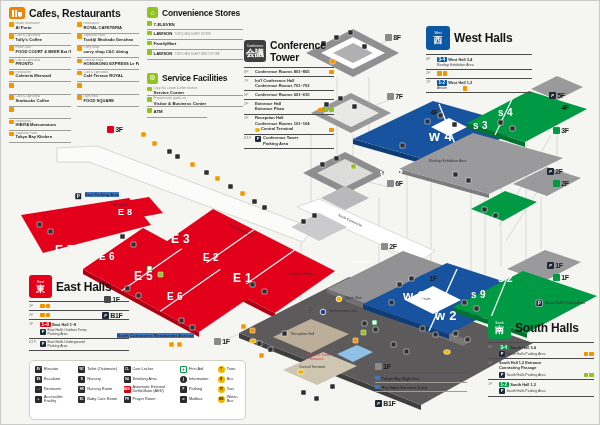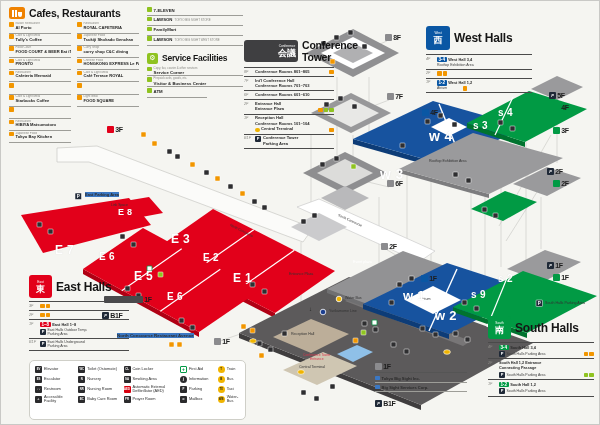--- a/index.html
+++ b/index.html
@@ -27,21 +27,21 @@
   .vitem{display:flex;align-items:baseline;gap:2px;border-bottom:.7px solid #9d9d98;height:8.2px;margin-bottom:.6px;white-space:nowrap;overflow:hidden;}
   .vname{font-size:4.3px;font-weight:bold;color:#232323;}
   .vnote{font-size:2.9px;color:#8a8a85;}
   .svitem{display:flex;gap:2px;border-bottom:.7px solid #9d9d98;margin-bottom:1px;padding-bottom:.5px;}
   .svtxt{display:flex;flex-direction:column;}
   .vnote2{font-size:2.9px;line-height:3.4px;color:#8a8a85;}
   
   .badge{border-radius:3px;display:inline-flex;flex-direction:column;align-items:center;justify-content:center;color:#fff;flex:none;}
   .badge .btag{font-size:3.2px;line-height:4px;font-style:normal;}
   .badge .bkanji{font-size:9px;line-height:10px;font-weight:bold;}
-  .dk{background:#3f3f41;padding-left:32px;} .rd{background:#e2001a;} .bl{background:#0a57a4;} .gn{background:#019a44;}
+  .dk{background:#3f3f41;} .rd{background:#e2001a;} .bl{background:#0a57a4;} .gn{background:#019a44;}
   
   .hrow{border-top:.8px solid #4a4a4a;padding:1.5px 0 1.5px 0;display:flex;gap:2px;align-items:flex-start;}
   .fl{width:9px;font-size:3.8px;color:#8a8a85;font-style:italic;flex:none;line-height:5px;}
   .numsq{color:#fff;font-weight:bold;font-size:4.6px;line-height:5.5px;padding:0 1.5px;border-radius:1px;flex:none;}
   .rname{font-size:3.9px;font-weight:bold;color:#2b2b2b;line-height:5.5px;white-space:nowrap;}
   .rsub{font-size:3.5px;color:#3c3c3c;line-height:4.2px;display:flex;gap:1.5px;align-items:center;}
   .rlines{display:flex;flex-direction:column;gap:.8px;min-width:0;flex:1;}
   .cl{font-size:4.1px;line-height:4.8px;font-weight:bold;color:#2b2b2b;white-space:nowrap;display:flex;align-items:center;gap:1.5px;}
   .pchip{width:6px;height:6px;background:#1f2937;color:#fff;font-size:4px;line-height:6px;font-weight:bold;text-align:center;border-radius:1px;display:inline-block;flex:none;}
   .rowics{margin-left:auto;display:flex;gap:1px;align-items:center;}
@@ -407,20 +407,24 @@
     <span class="ctxt">
       <span class="ccat">Light Meal</span>
       <span class="cname">FOOD SQUARE</span>
     </span>
   </div>
 </div>
     </div>
   </div>
 
   <div class="panel" style="left:146px;top:6px;width:96px">
+    <div class="phead">
+      <span class="gicon">⌂</span>
+      <span class="ptitle sm">Convenience Stores</span>
+    </div>
     <div>
   <div class="vitem">
     <span class="sq g"></span>
     <span class="vname">7-ELEVEN</span>
     <span class="vnote"></span>
   </div>
 
   <div class="vitem">
     <span class="sq g"></span>
     <span class="vname">LAWSON</span>
@@ -433,21 +437,21 @@
     <span class="vnote"></span>
   </div>
 
   <div class="vitem">
     <span class="sq g"></span>
     <span class="vname">LAWSON</span>
     <span class="vnote">TOKYO BIG SIGHT WEST STORE</span>
   </div>
 </div>
 
-    <div class="phead" style="margin-top:7px">
+    <div class="phead" style="margin-top:13px">
       <span class="gicon">⚙</span>
       <span class="ptitle sm">Service Facilities</span>
     </div>
     <div>
   <div class="svitem">
     <span class="sq g"></span>
     <span class="svtxt">
       <span class="vnote2">Copy, fax, courier &amp; other services</span>
       <span class="vname">Service Corner</span>
     </span>

